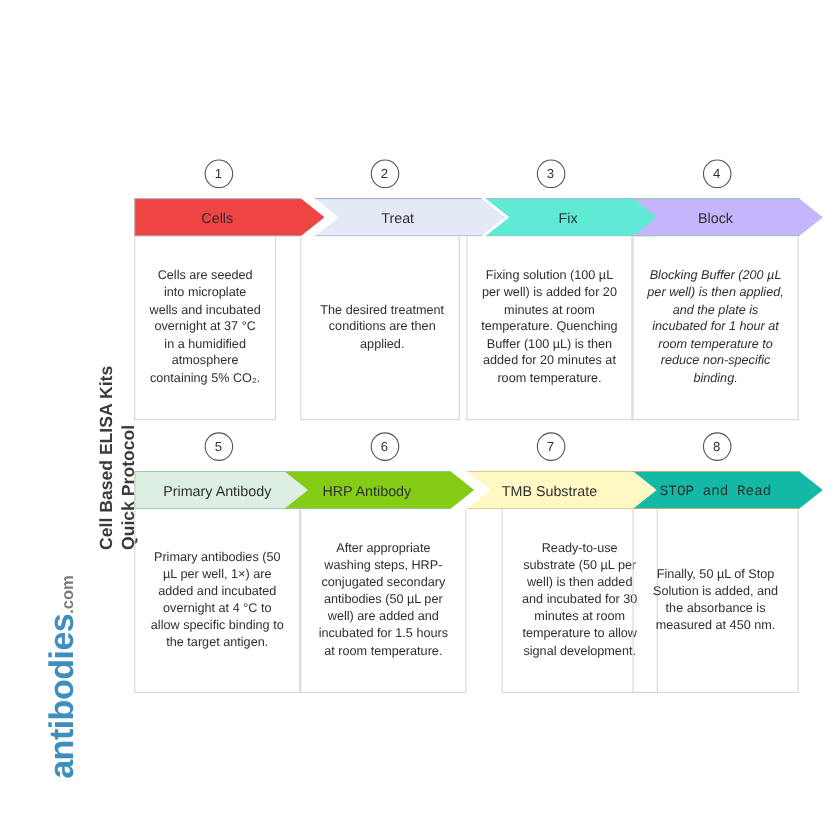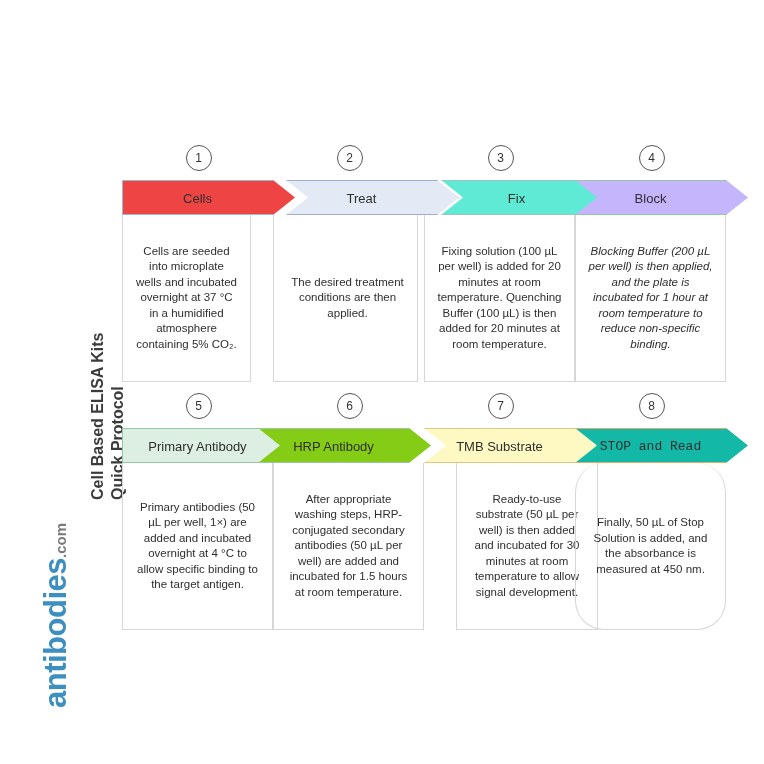--- a/index.html
+++ b/index.html
@@ -182,17 +182,17 @@
   <div class="boxes">
       <div class="cell" style="left: 2px; width: 151px;">
         <p>Primary antibodies (50 µL per well, 1×) are added and incubated overnight at 4 °C to allow specific binding to the target antigen.</p>
       </div>
       <div class="cell" style="left: 153px; width: 151px;">
         <p>After appropriate washing steps, HRP-conjugated secondary antibodies (50 µL per well) are added and incubated for 1.5 hours at room temperature.</p>
       </div>
       <div class="cell" style="left: 304px; width: 142px; margin-left: 32px;">
         <p>Ready-to-use substrate (50 µL per well) is then added and incubated for 30 minutes at room temperature to allow signal development.</p>
       </div>
-      <div class="cell" style="left: 455px; width: 151px; border-radius: 29px;">
+      <div class="cell" style="left: 455px; width: 151px;">
         <p>Finally, 50 µL of Stop Solution is added, and the absorbance is measured at 450 nm.</p>
       </div>
     </div>
 </div>
 
 </body></html>

